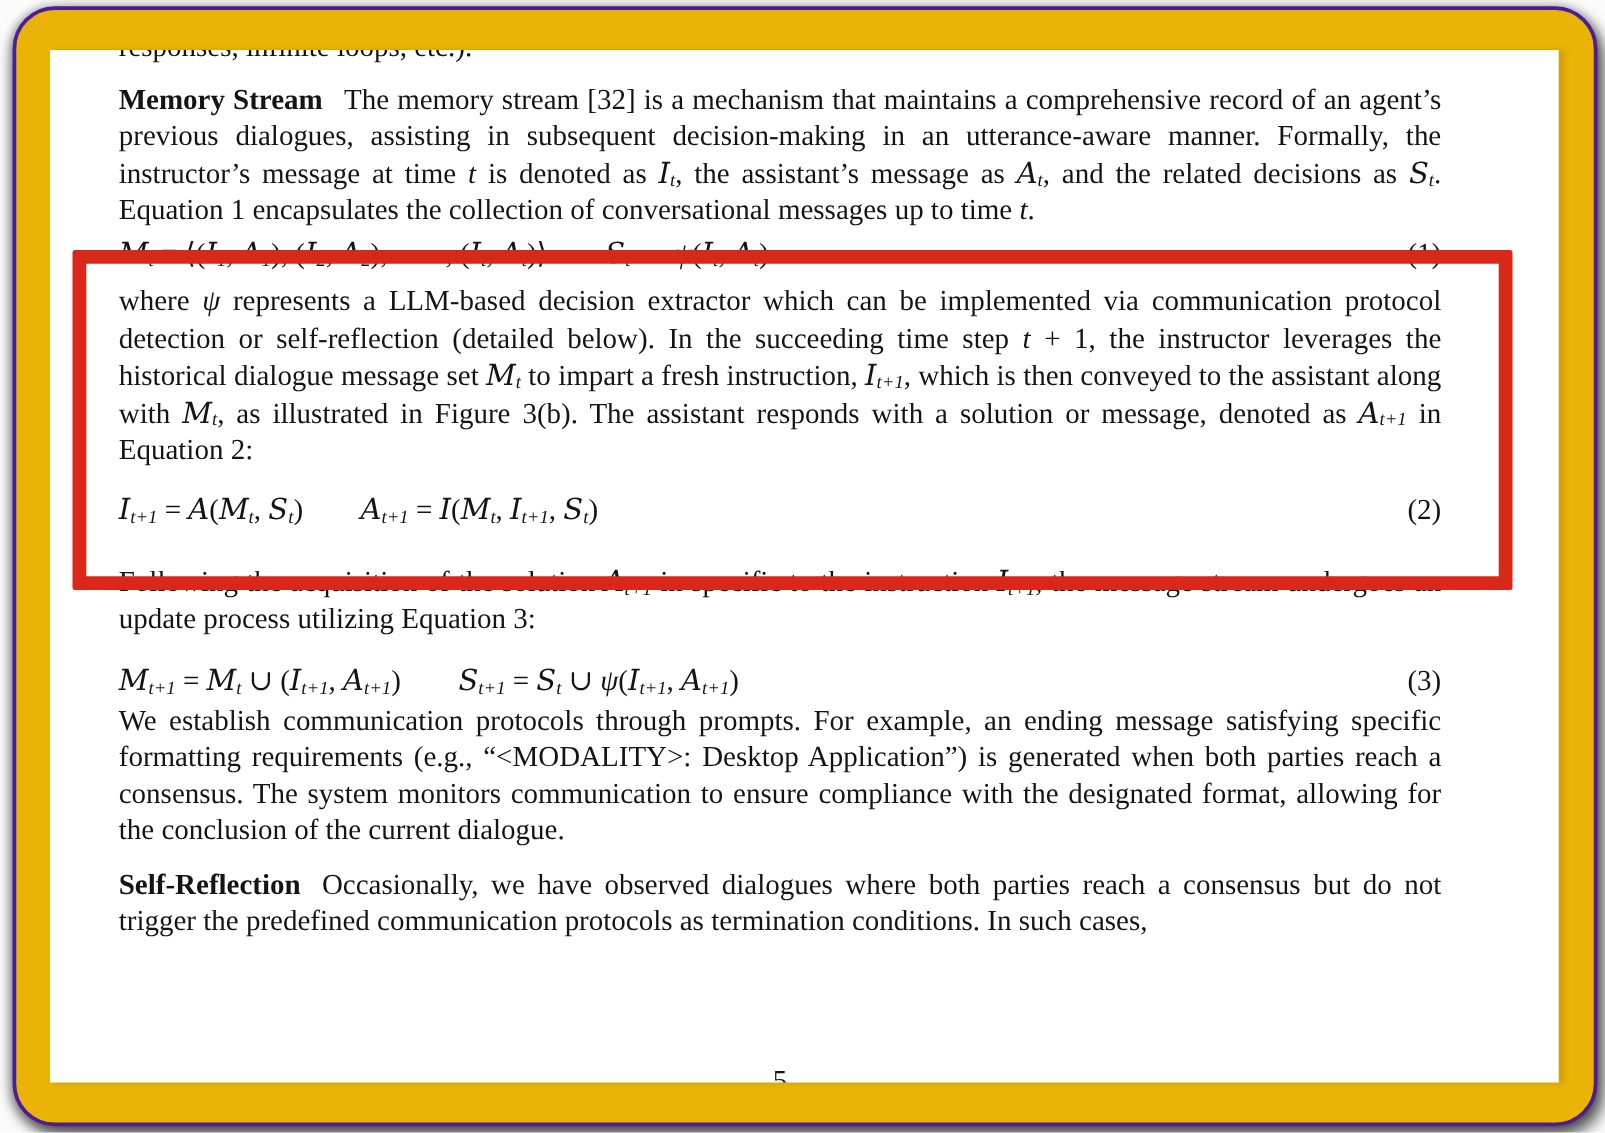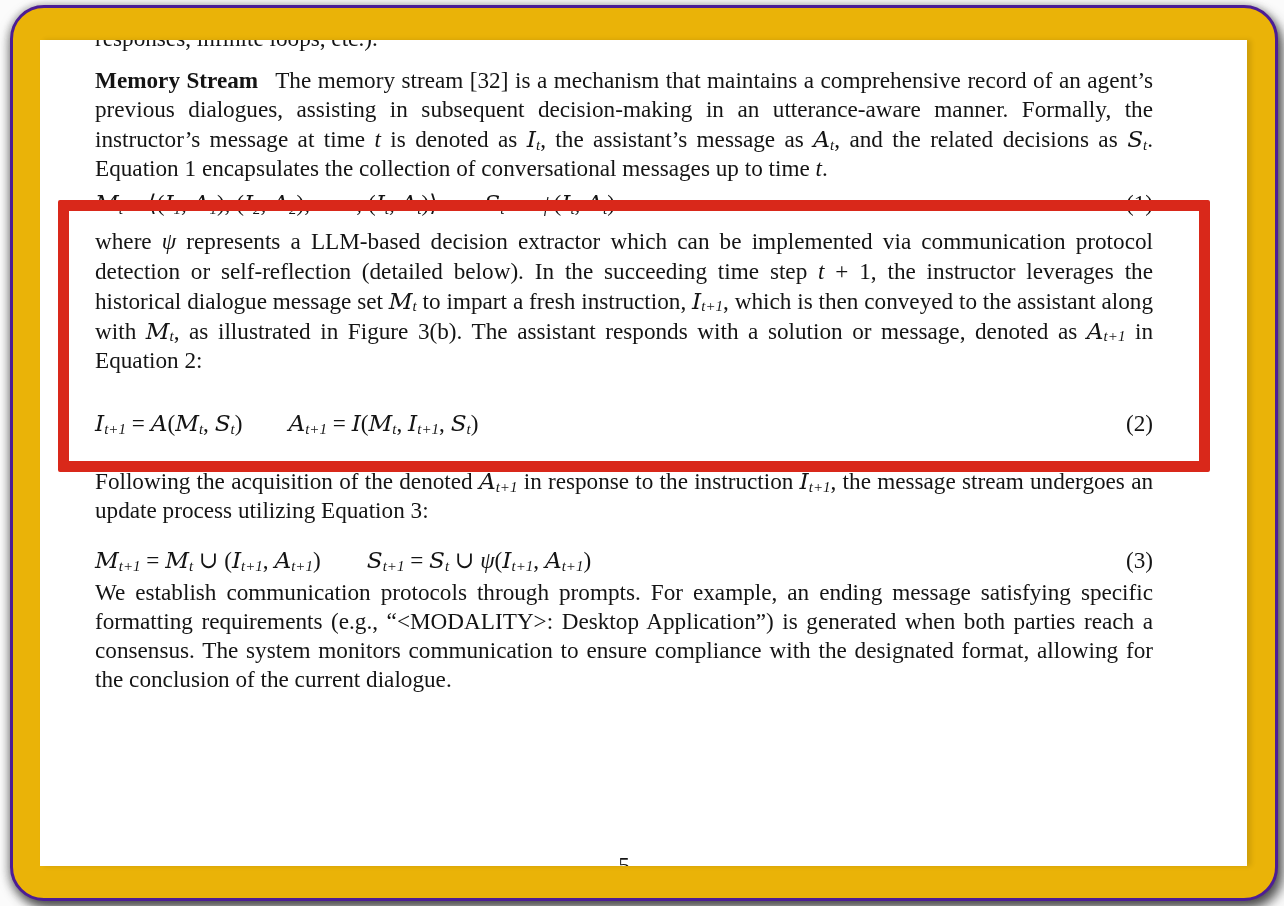--- a/index.html
+++ b/index.html
@@ -27,21 +27,21 @@
     padding:0 94px 0 55px;
     font-size:23.2px; line-height:29.1px;
     color:#141414;
     text-align:justify;
   }
   .para { margin:0; }
   #blk-p0  { margin-top:-16px; text-align:left; }
   #blk-p1  { margin-top:13px; }
   #blk-eq1 { margin-top:2px; }
   #blk-p2  { margin-top:6px; }
-  #blk-eq2 { margin-top:30px; }
+  #blk-eq2 { margin-top:15px; }
   #blk-p3  { margin-top:25px; }
   #blk-eq3 { margin-top:17px; }
   #blk-p4  { }
   #blk-p5  { margin-top:14px; }
   .bold { font-weight:bold; }
   .it  { font-style:italic; }
   .cal { font-style:italic; font-family:"DejaVu Serif","Liberation Serif",serif; }
   .gap { display:inline-block; width:17px; }
   .Gap { display:inline-block; width:46px; }
   sub, .msub {
@@ -70,20 +70,21 @@
 <body>
 
 <div class="window">
   <div class="page">
     <div class="content" id="doc-content">
         <div class="para" id="blk-p0"><span>responses, infinite loops, etc.).</span></div>
         <div class="para" id="blk-p1"><span class="bold">Memory Stream</span><span class="gap"></span><span>The memory stream [32] is a mechanism that maintains a comprehensive record of an agent’s previous dialogues, assisting in subsequent decision-making in an utterance-aware manner. Formally, the instructor’s message at time </span><span class="it">t</span><span> is denoted as </span><span class="cal">I</span><sub class="msub">t</sub><span>, the assistant’s message as </span><span class="cal">A</span><sub class="msub">t</sub><span>, and the related decisions as </span><span class="cal">S</span><sub class="msub">t</sub><span>. Equation 1 encapsulates the collection of conversational messages up to time </span><span class="it">t</span><span>.</span></div>
         <div class="eq" id="blk-eq1"><span class="eq-body"><span class="cal">M</span><sub class="msub">t</sub><span> = ⟨(</span><span class="cal">I</span><sub class="msub">1</sub><span>, </span><span class="cal">A</span><sub class="msub">1</sub><span>), (</span><span class="cal">I</span><sub class="msub">2</sub><span>, </span><span class="cal">A</span><sub class="msub">2</sub><span>), · · · , (</span><span class="cal">I</span><sub class="msub">t</sub><span>, </span><span class="cal">A</span><sub class="msub">t</sub><span>)⟩</span><span class="Gap"></span><span class="cal">S</span><sub class="msub">t</sub><span> ← </span><span class="it">ψ</span><span>(</span><span class="cal">I</span><sub class="msub">t</sub><span>, </span><span class="cal">A</span><sub class="msub">t</sub><span>)</span></span><span class="eq-num">(1)</span></div>
         <div class="para" id="blk-p2"><span>where </span><span class="it">ψ</span><span> represents a LLM-based decision extractor which can be implemented via communication protocol detection or self-reflection (detailed below). In the succeeding time step </span><span class="it">t</span><span> + 1, the instructor leverages the historical dialogue message set </span><span class="cal">M</span><sub class="msub">t</sub><span> to impart a fresh instruction, </span><span class="cal">I</span><sub class="msub">t+1</sub><span>, which is then conveyed to the assistant along with </span><span class="cal">M</span><sub class="msub">t</sub><span>, as illustrated in Figure 3(b). The assistant responds with a solution or message, denoted as </span><span class="cal">A</span><sub class="msub">t+1</sub><span> in Equation 2:</span></div>
         <div class="eq" id="blk-eq2"><span class="eq-body"><span class="cal">I</span><sub class="msub">t+1</sub><span> = </span><span class="cal">A</span><span>(</span><span class="cal">M</span><sub class="msub">t</sub><span>, </span><span class="cal">S</span><sub class="msub">t</sub><span>)</span><span class="Gap"></span><span class="cal">A</span><sub class="msub">t+1</sub><span> = </span><span class="cal">I</span><span>(</span><span class="cal">M</span><sub class="msub">t</sub><span>, </span><span class="cal">I</span><sub class="msub">t+1</sub><span>, </span><span class="cal">S</span><sub class="msub">t</sub><span>)</span></span><span class="eq-num">(2)</span></div>
-        <div class="para" id="blk-p3"><span>Following the acquisition of the denoted </span><span class="cal">A</span><sub class="msub">t+1</sub><span> in response to the instruction </span><span class="cal">I</span><sub class="msub">t+1</sub><span>, the message stream undergoes an update process utilizing Equation 3:</span></div>
+        <div class="para" id="blk-p3"><span>Following the acquisition of the solution </span><span class="cal">A</span><sub class="msub">t+1</sub><span> in specific to the instruction </span><span class="cal">I</span><sub class="msub">t+1</sub><span>, the message stream undergoes an update process utilizing Equation 3:</span></div>
         <div class="eq" id="blk-eq3"><span class="eq-body"><span class="cal">M</span><sub class="msub">t+1</sub><span> = </span><span class="cal">M</span><sub class="msub">t</sub><span> ∪ (</span><span class="cal">I</span><sub class="msub">t+1</sub><span>, </span><span class="cal">A</span><sub class="msub">t+1</sub><span>)</span><span class="Gap"></span><span class="cal">S</span><sub class="msub">t+1</sub><span> = </span><span class="cal">S</span><sub class="msub">t</sub><span> ∪ </span><span class="it">ψ</span><span>(</span><span class="cal">I</span><sub class="msub">t+1</sub><span>, </span><span class="cal">A</span><sub class="msub">t+1</sub><span>)</span></span><span class="eq-num">(3)</span></div>
         <div class="para" id="blk-p4"><span>We establish communication protocols through prompts. For example, an ending message satisfying specific formatting requirements (e.g., “&lt;MODALITY&gt;: Desktop Application”) is generated when both parties reach a consensus. The system monitors communication to ensure compliance with the designated format, allowing for the conclusion of the current dialogue.</span></div>
+        <div class="para" id="blk-p5"><span class="bold">Self-Reflection</span><span class="gap"></span><span>Occasionally, we have observed dialogues where both parties reach a consensus but do not trigger the predefined communication protocols as termination conditions. In such cases,</span></div>
       </div>
     <div class="page-number">5</div>
     <div class="annotation-box"></div>
   </div>
 </div>
 
 </body></html>

